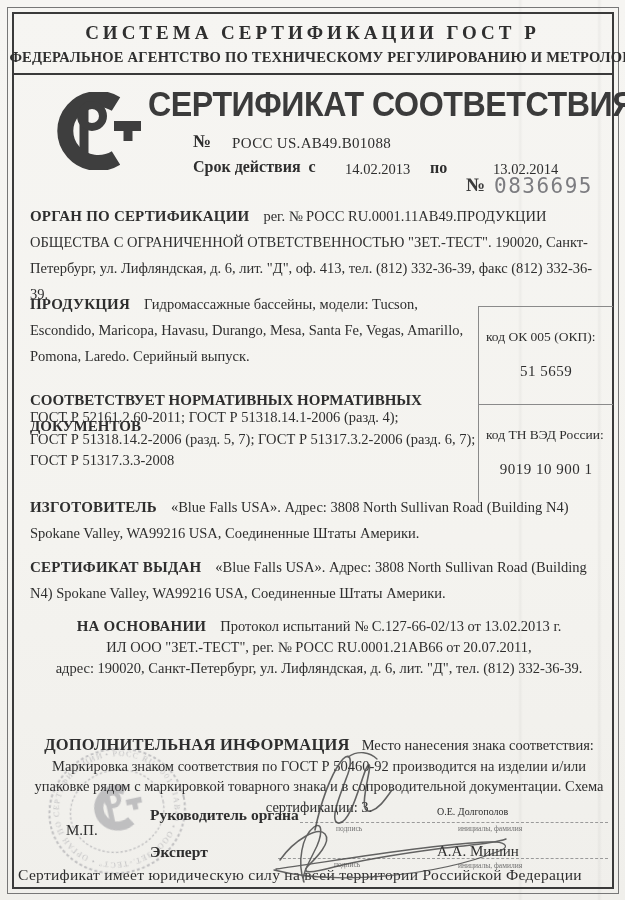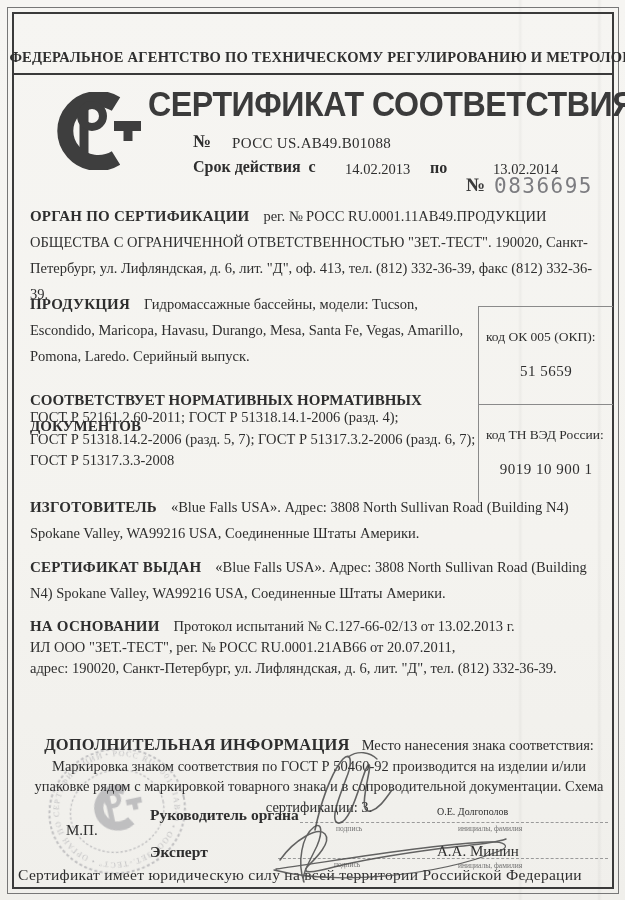--- a/index.html
+++ b/index.html
@@ -53,21 +53,21 @@
   .sec{position:absolute;left:30px;font-size:14.5px;line-height:26px;}
   .lbl{font-weight:bold;font-size:15px;letter-spacing:0.2px;margin-right:14px;}
   .lbl-big{font-weight:bold;font-size:16.5px;letter-spacing:0.2px;margin-right:12px;}
 
   .sec-organ{top:203px;width:572px;}
   .sec-production{top:291px;width:452px;}
   .sec-conforms-label{top:387px;width:470px;font-weight:bold;font-size:15px;}
   .sec-conforms-lines{top:407px;width:460px;line-height:21.5px;}
   .sec-manufacturer{top:494px;width:572px;}
   .sec-issued{top:554px;width:572px;}
-  .sec-basis{top:616px;width:578px;line-height:21px;}
+  .sec-basis{top:616px;width:578px;line-height:21px;text-align:center;}
   .sec-additional{top:735px;width:578px;line-height:20.5px;z-index:3;text-align:center;}
 
   .code-box{
     position:absolute;left:478px;width:134px;height:98px;
     border-top:1.5px solid #8a8a8a;border-left:1.5px solid #8a8a8a;
   }
   .code-box .cb-label{margin:22px 0 0 7px;font-size:13.5px;}
   .code-box .cb-value{margin-top:18px;text-align:center;font-size:15px;letter-spacing:0.5px;}
   .code-box-okp{top:306px;}
   .code-box-tnved{top:404px;}
@@ -98,20 +98,21 @@
 </style>
 </head>
 <body>
 
 <div class="page">
 
   <div class="frame-outer"></div>
   <div class="frame-inner"></div>
   <div class="header-divider"></div>
 
+  <div class="sys-title">СИСТЕМА СЕРТИФИКАЦИИ ГОСТ Р</div>
   <div class="agency">ФЕДЕРАЛЬНОЕ АГЕНТСТВО ПО ТЕХНИЧЕСКОМУ РЕГУЛИРОВАНИЮ И МЕТРОЛОГИИ</div>
 
   <div class="logo">
     <svg width="104" height="78" viewBox="0 0 104 78">
       <path d="M 72,12 A 33,32 0 1 0 72,66" fill="none" stroke="#3e3e3e" stroke-width="16"></path>
       <path d="M 40,17 V 70" fill="none" stroke="#3e3e3e" stroke-width="9"></path>
       <circle cx="48" cy="24" r="11" fill="none" stroke="#3e3e3e" stroke-width="8"></circle>
       <path d="M 70,34 H 97" fill="none" stroke="#3e3e3e" stroke-width="10"></path>
       <path d="M 84,34 V 49" fill="none" stroke="#3e3e3e" stroke-width="9"></path>
     </svg>

